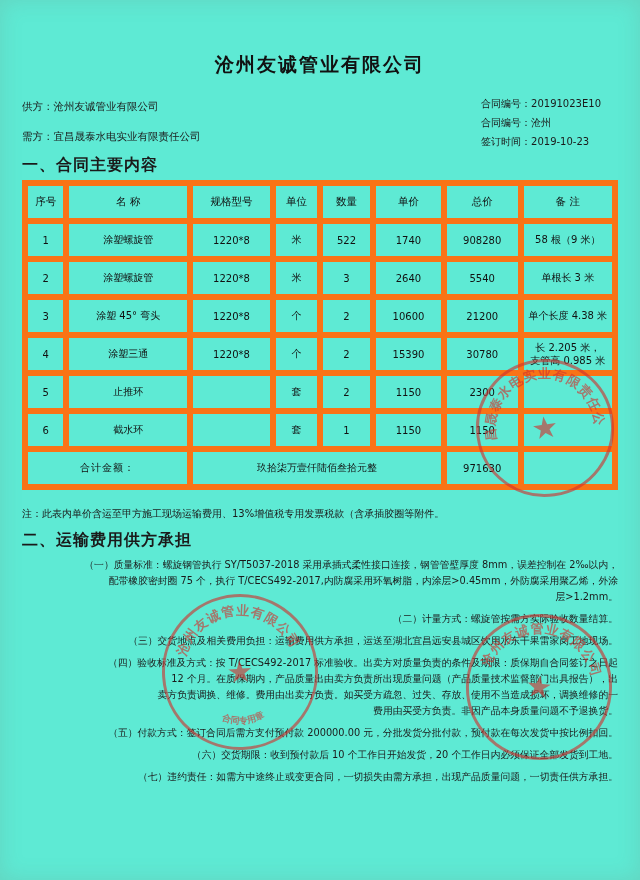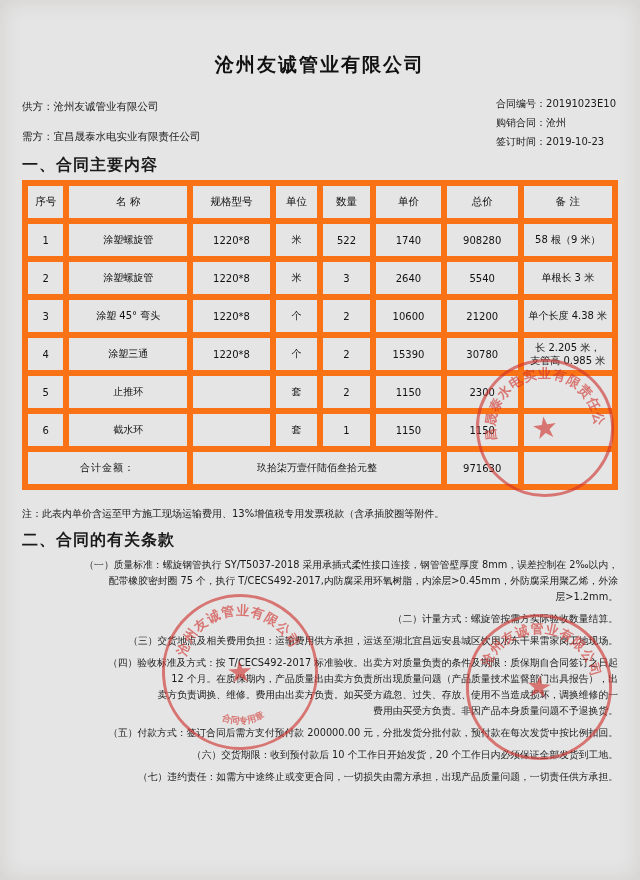--- a/index.html
+++ b/index.html
@@ -7,21 +7,21 @@
     width:640px;height:880px;
     background:#ffffff;
     font-family:"DejaVu Sans","Liberation Sans",sans-serif;
     color:#1a1a1a;
     overflow:hidden;
     position:relative;
   }
   .page{
     position:absolute;
     left:0;top:0;width:640px;height:880px;
-    background:#e5e5e5;
+    background:#5eead4;
   }
   
   .page:before{
     content:"";position:absolute;left:0;top:0;right:0;bottom:0;
     box-shadow:inset 0 0 22px rgba(120,110,100,.18);
     pointer-events:none;
   }
   .inner{
     position:absolute;
     left:22px;top:14px;right:22px;bottom:10px;
@@ -43,21 +43,21 @@
     color:#111;
   }
   .partyblock{
     margin-top:18px;
     position:relative;
     font-size:10.5px;
     line-height:20px;
   }
   .party-left{width:360px;}
   .party-right{
-    position:absolute;right:2px;top:-2px;
+    position:absolute;right:17px;top:-2px;
     font-size:10px;
     line-height:19px;
     text-align:left;
   }
   .sec{
     font-size:16px;
     font-weight:bold;
     margin-top:9px;
     margin-bottom:4px;
     letter-spacing:1px;
@@ -144,21 +144,21 @@
   <div class="inner">
 
     <div class="title1">沧州友诚管业有限公司</div>
 
     <div class="partyblock">
       <div class="party-left">供方：沧州友诚管业有限公司</div>
       <div style="height:10px"></div>
       <div class="party-left">需方：宜昌晟泰水电实业有限责任公司</div>
       <div class="party-right">
         <div>合同编号：20191023E10</div>
-        <div>购销合同：沧州</div>
+        <div>合同编号：沧州</div>
         <div>签订时间：2019-10-23</div>
       </div>
     </div>
 
     <div class="sec">一、合同主要内容</div>
 
     <table class="main">
       <thead>
         <tr>
           <th class="col-no">序号</th>
@@ -237,21 +237,21 @@
           <td colspan="2" class="amount-label">合计金额：</td>
           <td colspan="4">玖拾柒万壹仟陆佰叁拾元整</td>
           <td>971630</td>
           <td></td>
         </tr>
       </tbody>
     </table>
 
     <div class="remark">注：此表内单价含运至甲方施工现场运输费用、13%增值税专用发票税款（含承插胶圈等附件。</div>
 
-    <div class="sec">二、合同的有关条款</div>
+    <div class="sec">二、运输费用供方承担</div>
 
     <div class="clauses">
 
       <div class="clause">
         <span class="lead">（一）</span><span class="lead">质量标准：</span><span>螺旋钢管执行 SY/T5037-2018 采用承插式柔性接口连接，钢管管壁厚度 8mm，误差控制在 2‰以内，</span>
         <span class="cont">配带橡胶密封圈 75 个，执行 T/CECS492-2017,内防腐采用环氧树脂，内涂层&gt;0.45mm，外防腐采用聚乙烯，外涂</span>
         <span class="cont">层&gt;1.2mm。</span>
       </div>
 
       <div class="clause">

